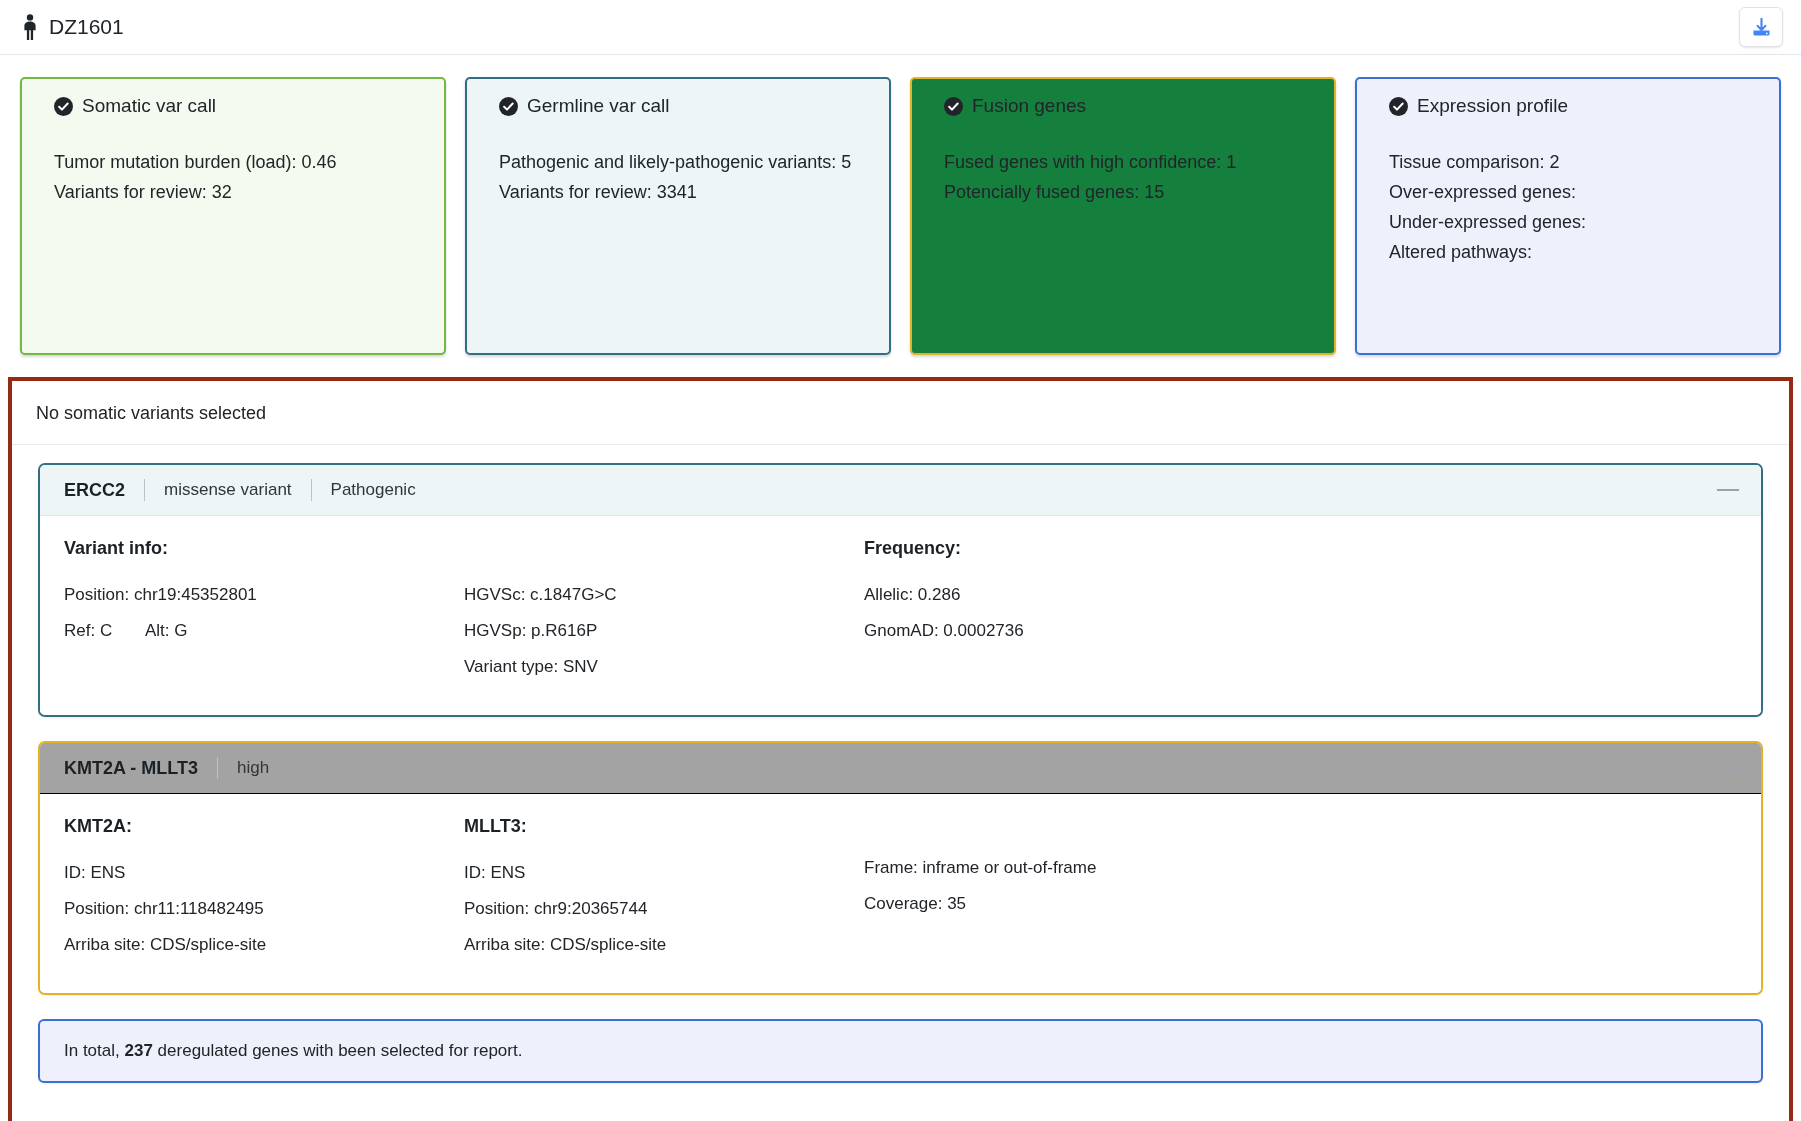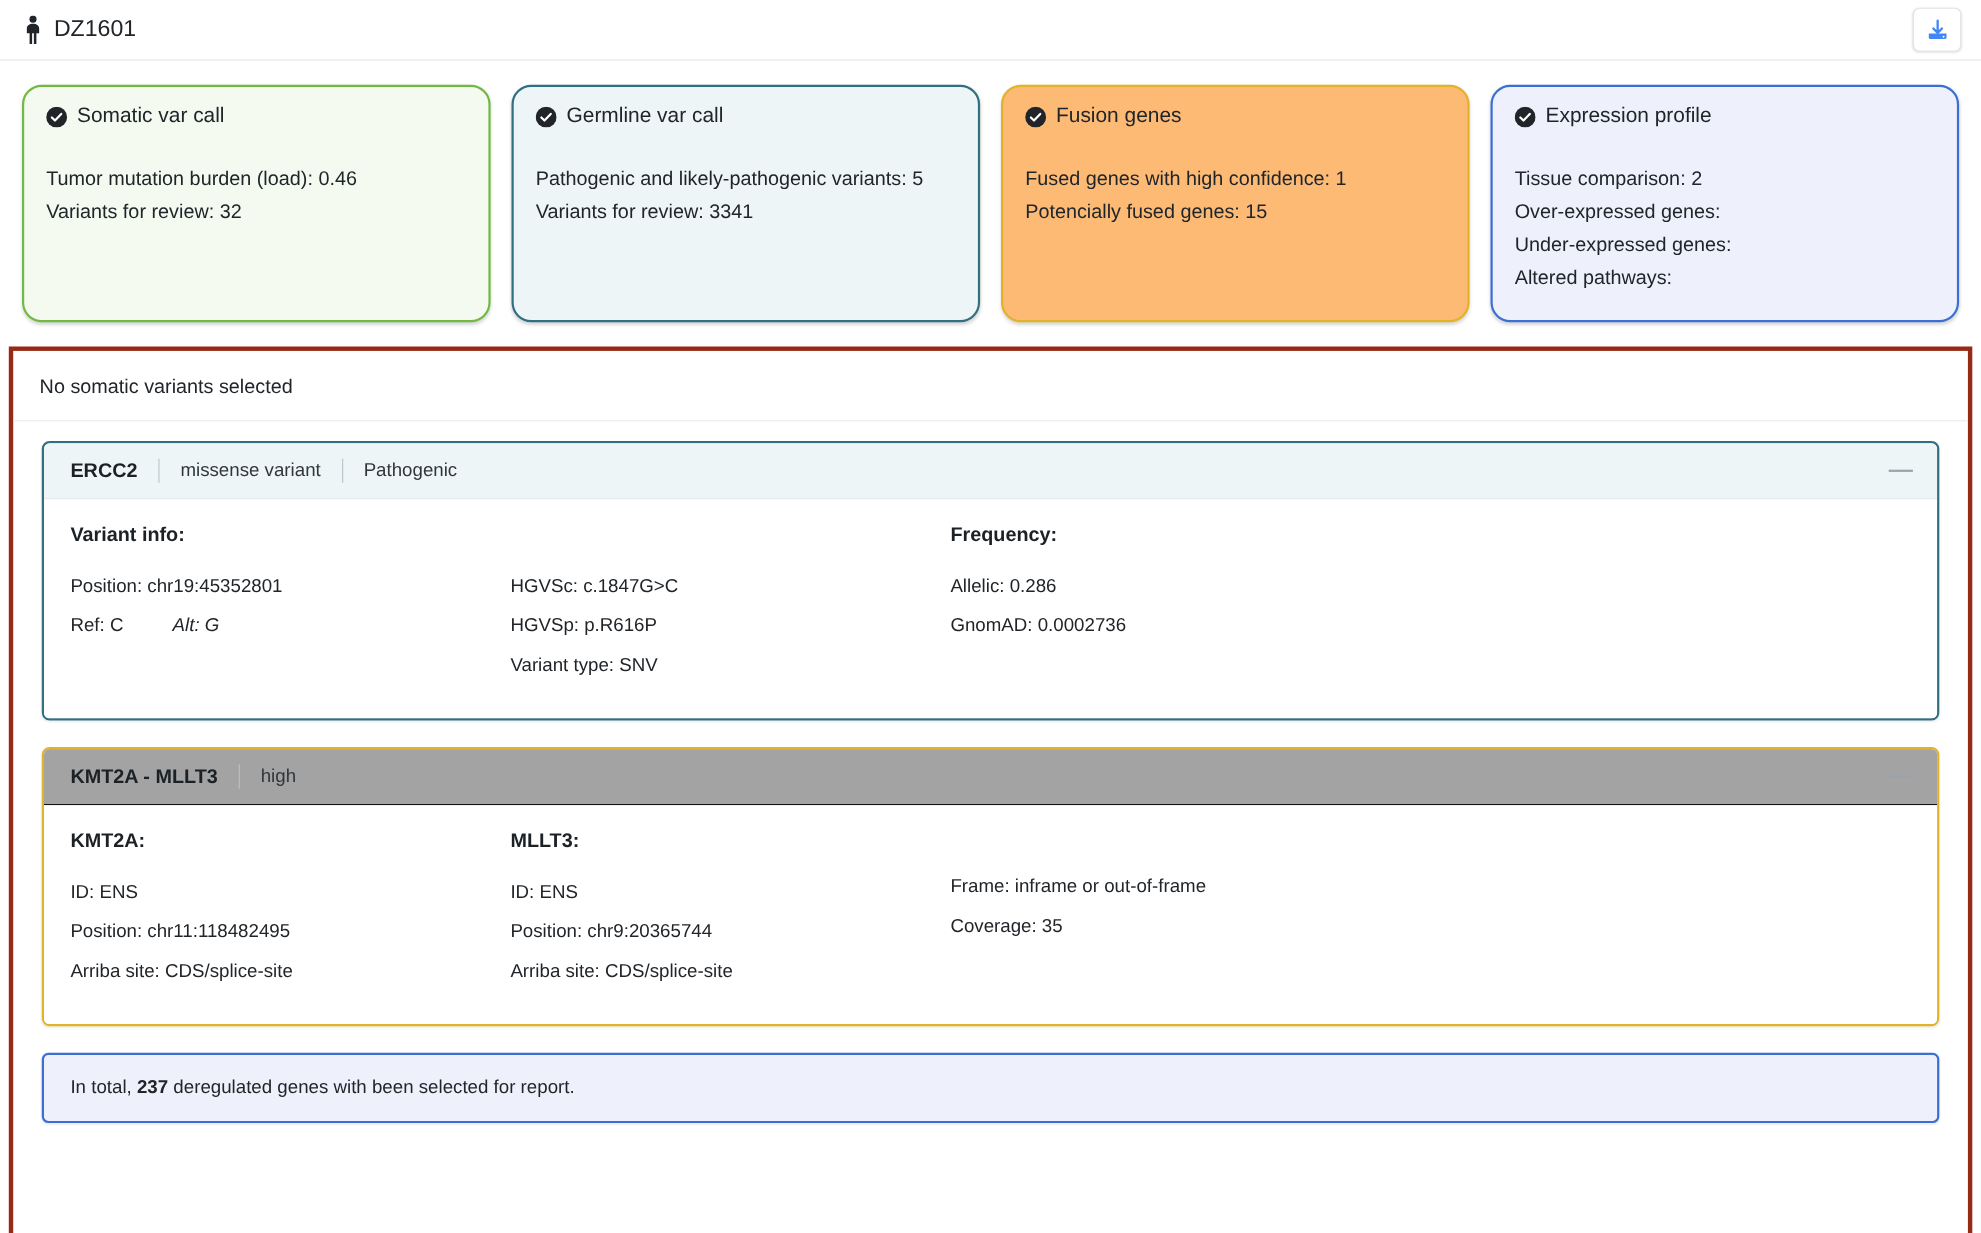--- a/index.html
+++ b/index.html
@@ -43,46 +43,46 @@
 
   
   .cards {
     display: flex;
     gap: 19px;
     padding: 22px 20px 0 20px;
   }
   .card {
     flex: 1 1 0;
     min-width: 0;
-    height: 216px;
-    border-radius: 18px;
+    height: 278px;
+    border-radius: 5px;
     border-width: 2px;
     border-style: solid;
-    padding: 16px 20px 14px 20px;
+    padding: 16px 20px 14px 32px;
     box-shadow: 0 2px 3px rgba(0,0,0,.16);
   }
   .card-title {
     display: flex;
     align-items: center;
     gap: 9px;
     font-size: 19px;
     color: #20252a;
     margin-bottom: 30px;
     white-space: nowrap;
   }
   .check-icon { width: 19px; height: 19px; flex: none; display: block; }
   .card-line {
     font-size: 18px;
     line-height: 30px;
     color: #20252a;
     white-space: nowrap;
   }
   .card.green  { border-color: #72b944; background: #f4faf0; }
   .card.teal   { border-color: #336f83; background: #edf5f7; }
-  .card.gold   { border-color: #e2b227; background: #fdba74; }
+  .card.gold   { border-color: #e2b227; background: #15803d; }
   .card.blue   { border-color: #3c6fd4; background: #eef1fb; }
 
   
   .main-region {
     margin: 22px 8px 0 8px;
     border: 4px solid #962a14;
     background: #fff;
     height: 810px;
     padding: 0;
   }
@@ -141,21 +141,21 @@
     margin-bottom: 18px;
     white-space: nowrap;
   }
   .col-title.spacer { visibility: hidden; }
   .row-line {
     font-size: 17px;
     line-height: 36px;
     color: #212529;
     white-space: nowrap;
   }
-  .inline-pair span + span { margin-left: 40px; font-style: italic; }
+  .inline-pair span + span { margin-left: 28px; }
   .pad-top-2 { padding-top: 34px; }
 
   
   .alert {
     margin: 6px 0 0 0;
     border: 2px solid #3c6fd4;
     background: #eef1fb;
     border-radius: 6px;
     padding: 20px 24px;
     font-size: 17px;

